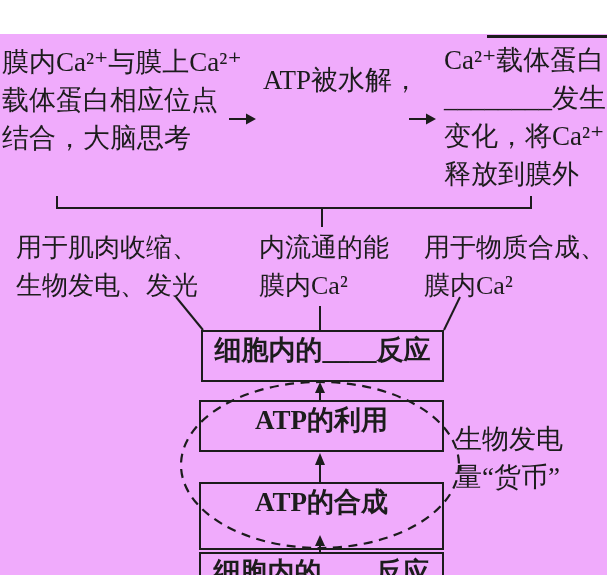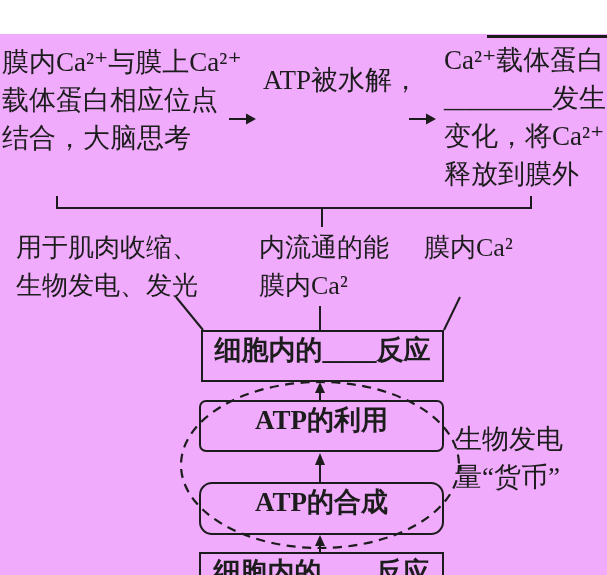--- a/index.html
+++ b/index.html
@@ -72,32 +72,33 @@
     <span class="ln">用于肌肉收缩、</span>
     <span class="ln">生物发电、发光</span>
   </div>
 
   <div class="tb fs26" style="left:259px; top:195px;">
     <span class="ln">内流通的能</span>
     <span class="ln">膜内Ca²</span>
   </div>
 
   <div class="tb fs26" style="left:424px; top:195px;">
+    <span class="ln">用于物质合成、</span>
     <span class="ln">膜内Ca²</span>
   </div>
 
   <div class="box" style="left:201px; top:296px; width:243px; height:52px;">
     <span>细胞内的____反应</span>
   </div>
 
-  <div class="box" style="left:199px; top:366px; width:245px; height:52px;border-radius:7px;">
+  <div class="box" style="left:199px; top:366px; width:245px; height:52px;">
     <span>ATP的利用</span>
   </div>
 
-  <div class="box" style="left:199px; top:448px; width:245px; height:53px;border-radius:13px;">
+  <div class="box" style="left:199px; top:448px; width:245px; height:68px;">
     <span>ATP的合成</span>
   </div>
 
   <div class="box" style="left:199px; top:518px; width:245px; height:53px;">
     <span>细胞内的____反应</span>
   </div>
 
   <div class="tb fs27" style="left:455px; top:386px; width:152px;">
     <span class="ln">生物发电</span>
     <span class="ln">量“货币”</span>

